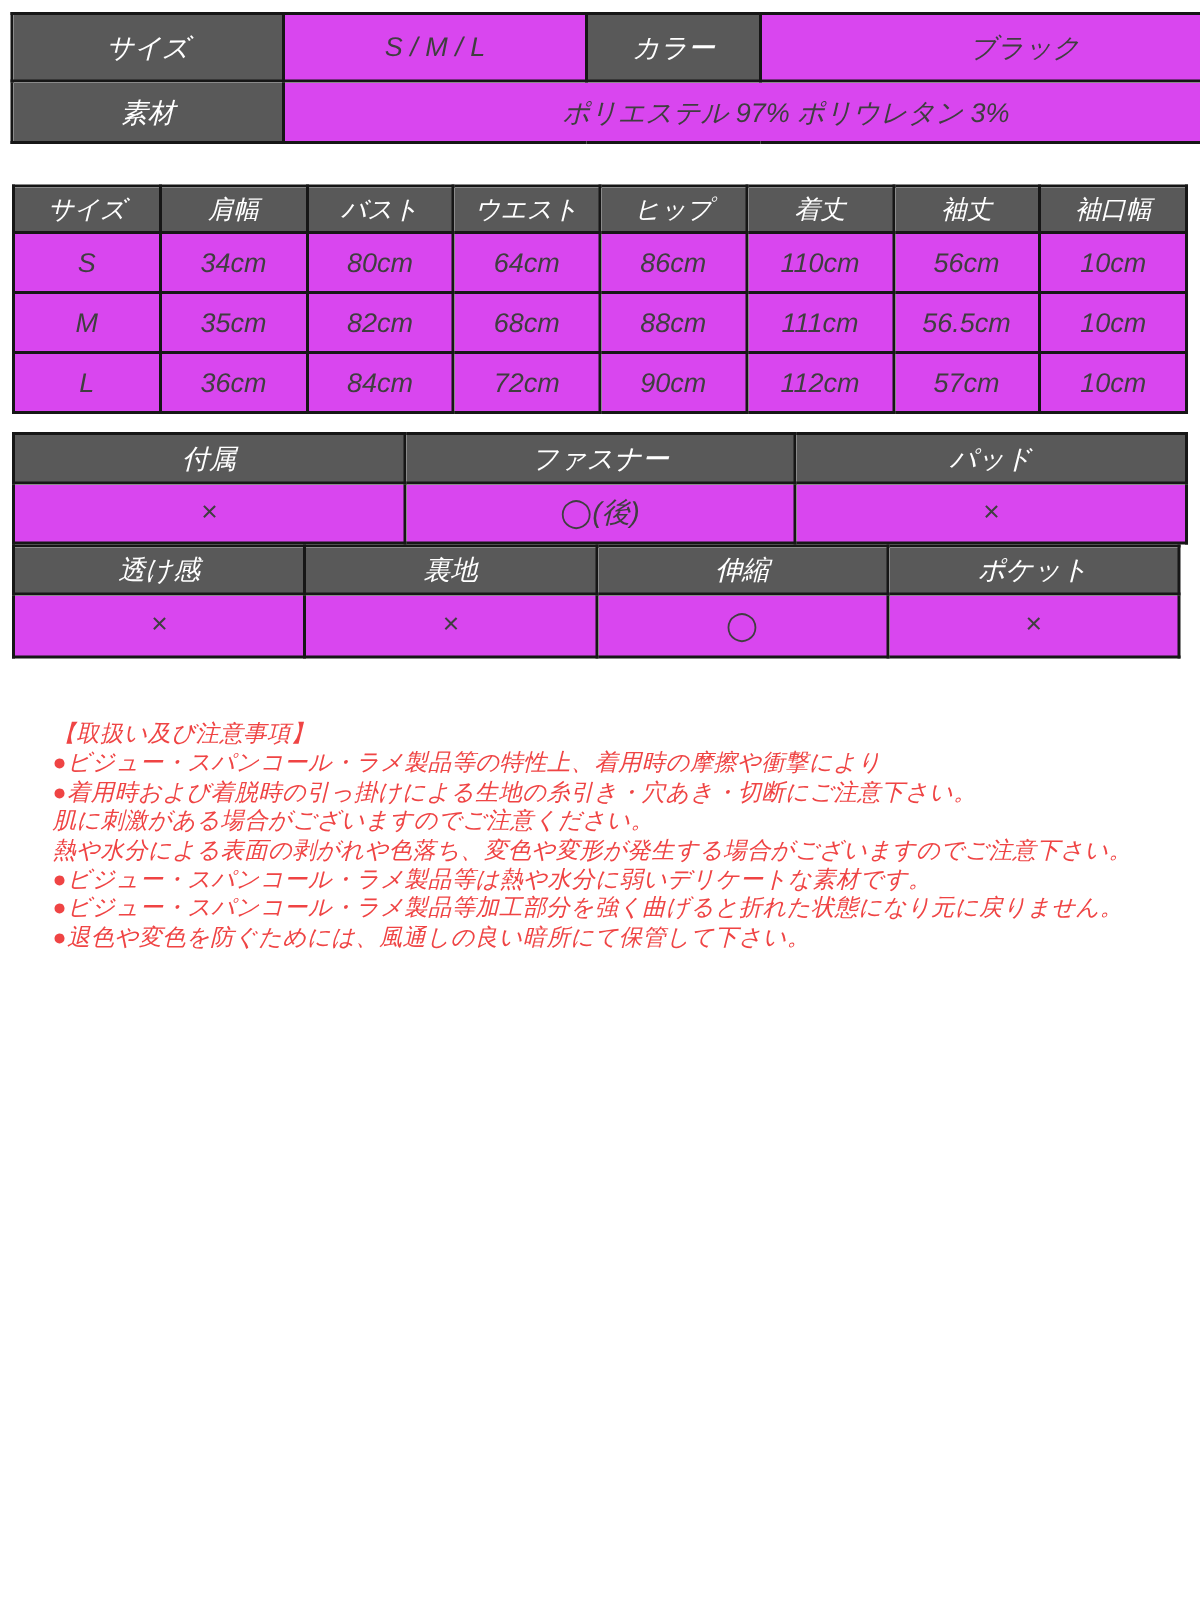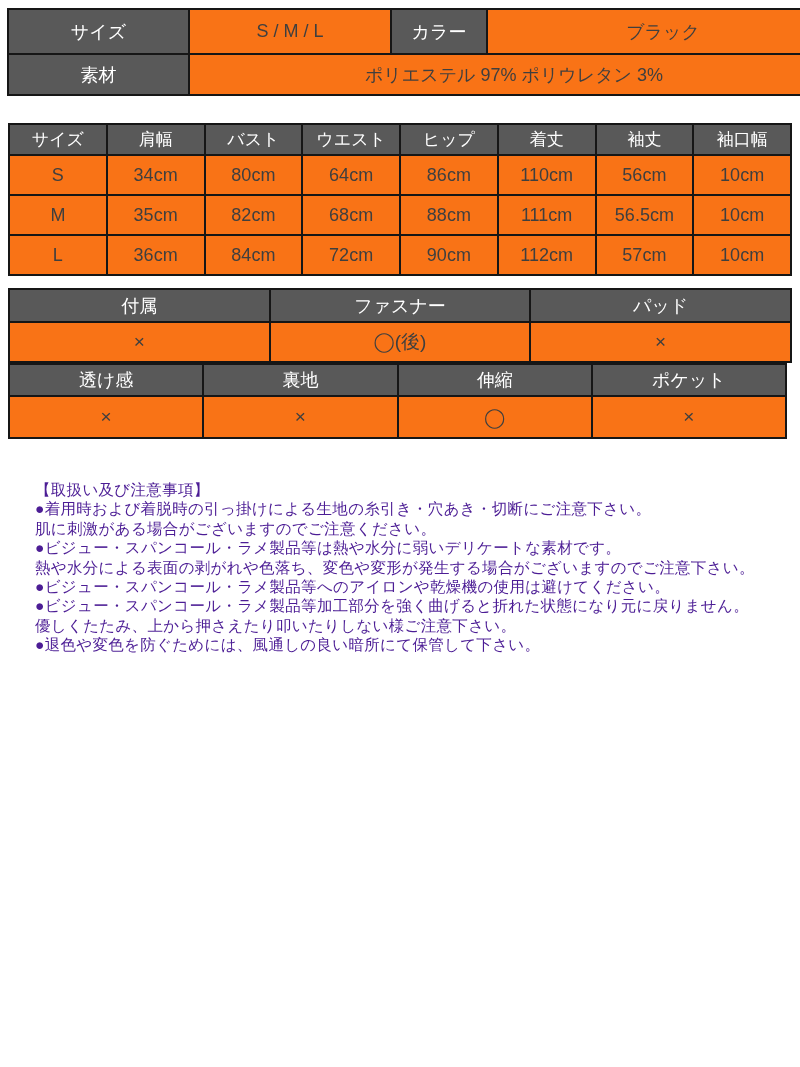--- a/index.html
+++ b/index.html
@@ -2,42 +2,42 @@
 <html><head>
 <meta charset="utf-8">
 <style>
   * { box-sizing: border-box; margin: 0; padding: 0; }
   html, body {
     width: 800px; height: 1067px;
     background: #ffffff;
     font-family: "Liberation Sans", "DejaVu Sans", sans-serif;
     position: relative;
   }
-  .page { position: relative; width: 800px; height: 1067px; background: #fff; }
+  .page { position: relative; width: 800px; height: 1067px; background: #fff; font-style: italic; }
 
   table {
     border-collapse: collapse;
     table-layout: fixed;
     position: absolute;
   }
   td, th {
     border: 2px solid #161616;
     text-align: center;
     vertical-align: middle;
     overflow: hidden;
     white-space: nowrap;
   }
   .hdr {
     background: #595959;
     color: #ffffff;
     font-size: 18px;
     font-weight: normal;
   }
   .val {
-    background: #f97316;
+    background: #d946ef;
     color: #3f3f3f;
     font-size: 18px;
     font-weight: normal;
   }
 
   
   #info-table { left: 7px; top: 8px; width: 786px; }
   #info-table tr.r1 { height: 45px; }
   #info-table tr.r2 { height: 41px; }
 
@@ -54,38 +54,38 @@
   #features-table-1 tr.data { height: 40px; }
   #features-table-2 { left: 8px; top: 363px; width: 779px; }
   #features-table-2 tr.head { height: 32px; }
   #features-table-2 tr.data { height: 42px; }
   .mark { font-size: 19px; }
 
   
   #notes {
     position: absolute;
     left: 35px; top: 480px; width: 748px;
-    color: #4c1d95;
+    color: #ef4444;
     font-size: 15.5px;
     line-height: 19.4px;
     letter-spacing: 0.3px;
   }
   #notes .line { white-space: nowrap; }
 </style>
 </head>
 <body>
 
 <div class="page">
 
   <table id="info-table">
     <tbody>
         <tr class="r1">
       <td class="hdr" style="width:181px">サイズ</td>
       <td class="val" style="width:202px">S / M / L</td>
-      <td class="hdr" style="width:96px">カラー</td>
+      <td class="hdr" style="width:116px">カラー</td>
       <td class="val" style="width:352px">ブラック</td>
     </tr>
     <tr class="r2">
       <td class="hdr">素材</td>
       <td class="val" colspan="3">ポリエステル 97%  ポリウレタン 3%</td>
     </tr>
   </tbody>
     </table>
 
   <table id="measurements-table">
@@ -160,23 +160,22 @@
       <td class="val mark">×</td>
       <td class="val mark">×</td>
       <td class="val mark">◯</td>
       <td class="val mark">×</td>
     </tr>
   </tbody>
     </table>
 
   <div id="notes">
     <div class="line">【取扱い及び注意事項】</div>
+    <div class="line">●ビジュー・スパンコール・ラメ製品等の特性上、着用時の摩擦や衝撃により</div>
     <div class="line">●着用時および着脱時の引っ掛けによる生地の糸引き・穴あき・切断にご注意下さい。</div>
     <div class="line">肌に刺激がある場合がございますのでご注意ください。</div>
+    <div class="line">熱や水分による表面の剥がれや色落ち、変色や変形が発生する場合がございますのでご注意下さい。</div>
     <div class="line">●ビジュー・スパンコール・ラメ製品等は熱や水分に弱いデリケートな素材です。</div>
-    <div class="line">熱や水分による表面の剥がれや色落ち、変色や変形が発生する場合がございますのでご注意下さい。</div>
-    <div class="line">●ビジュー・スパンコール・ラメ製品等へのアイロンや乾燥機の使用は避けてください。</div>
     <div class="line">●ビジュー・スパンコール・ラメ製品等加工部分を強く曲げると折れた状態になり元に戻りません。</div>
-    <div class="line">優しくたたみ、上から押さえたり叩いたりしない様ご注意下さい。</div>
     <div class="line">●退色や変色を防ぐためには、風通しの良い暗所にて保管して下さい。</div>
   </div>
 
 </div>
 
 </body></html>

